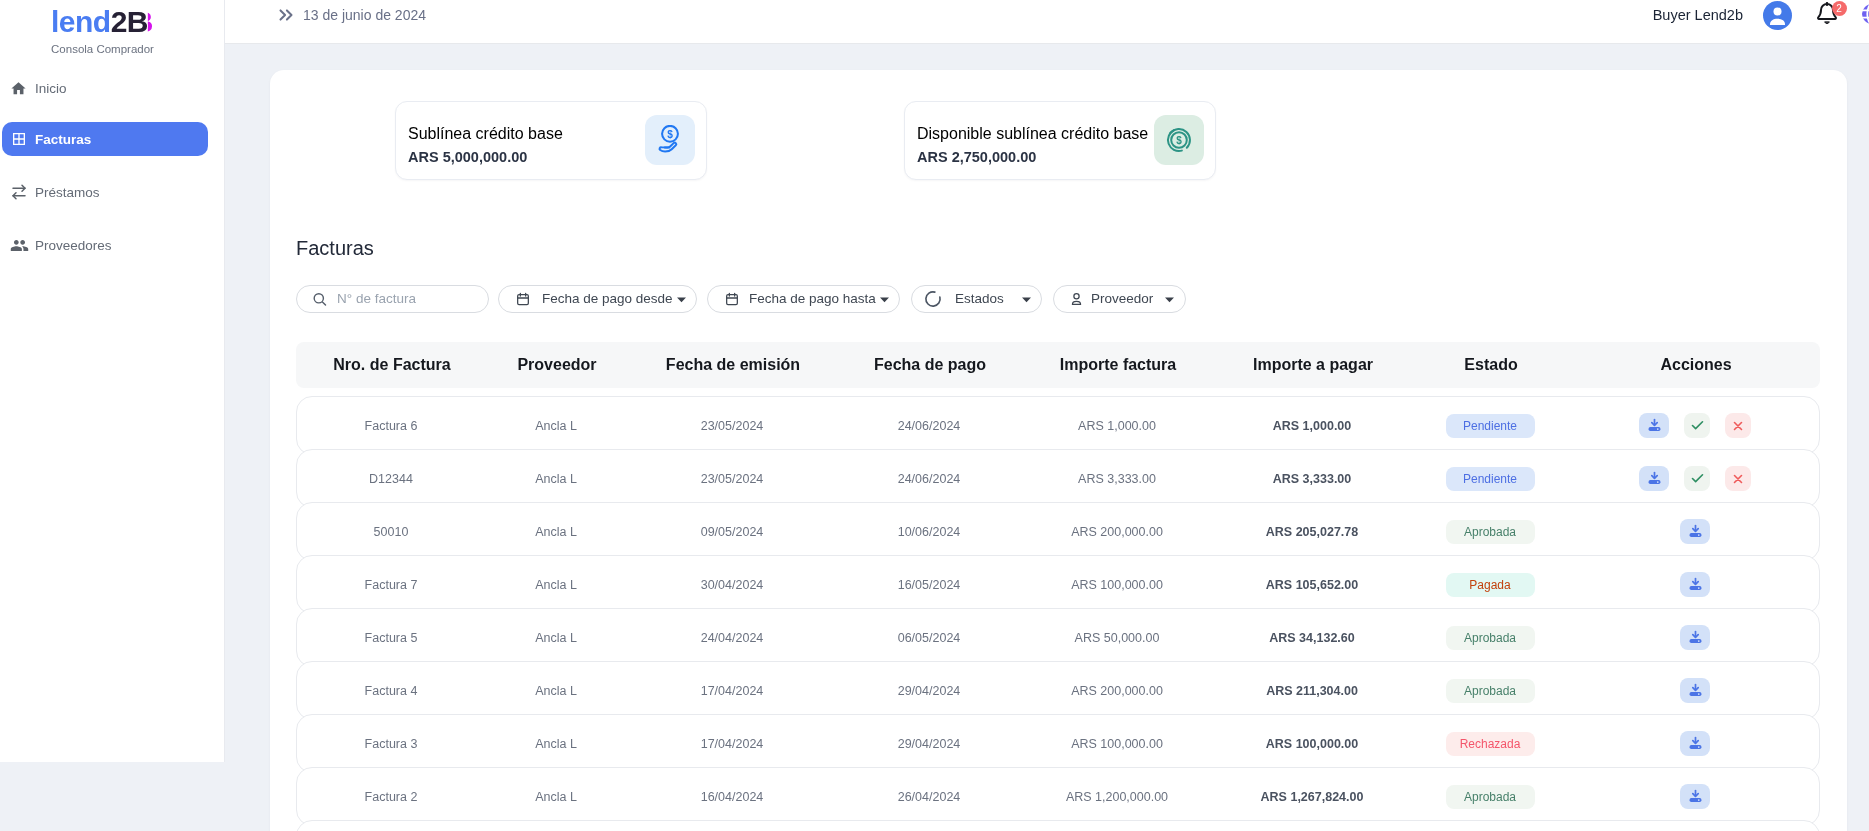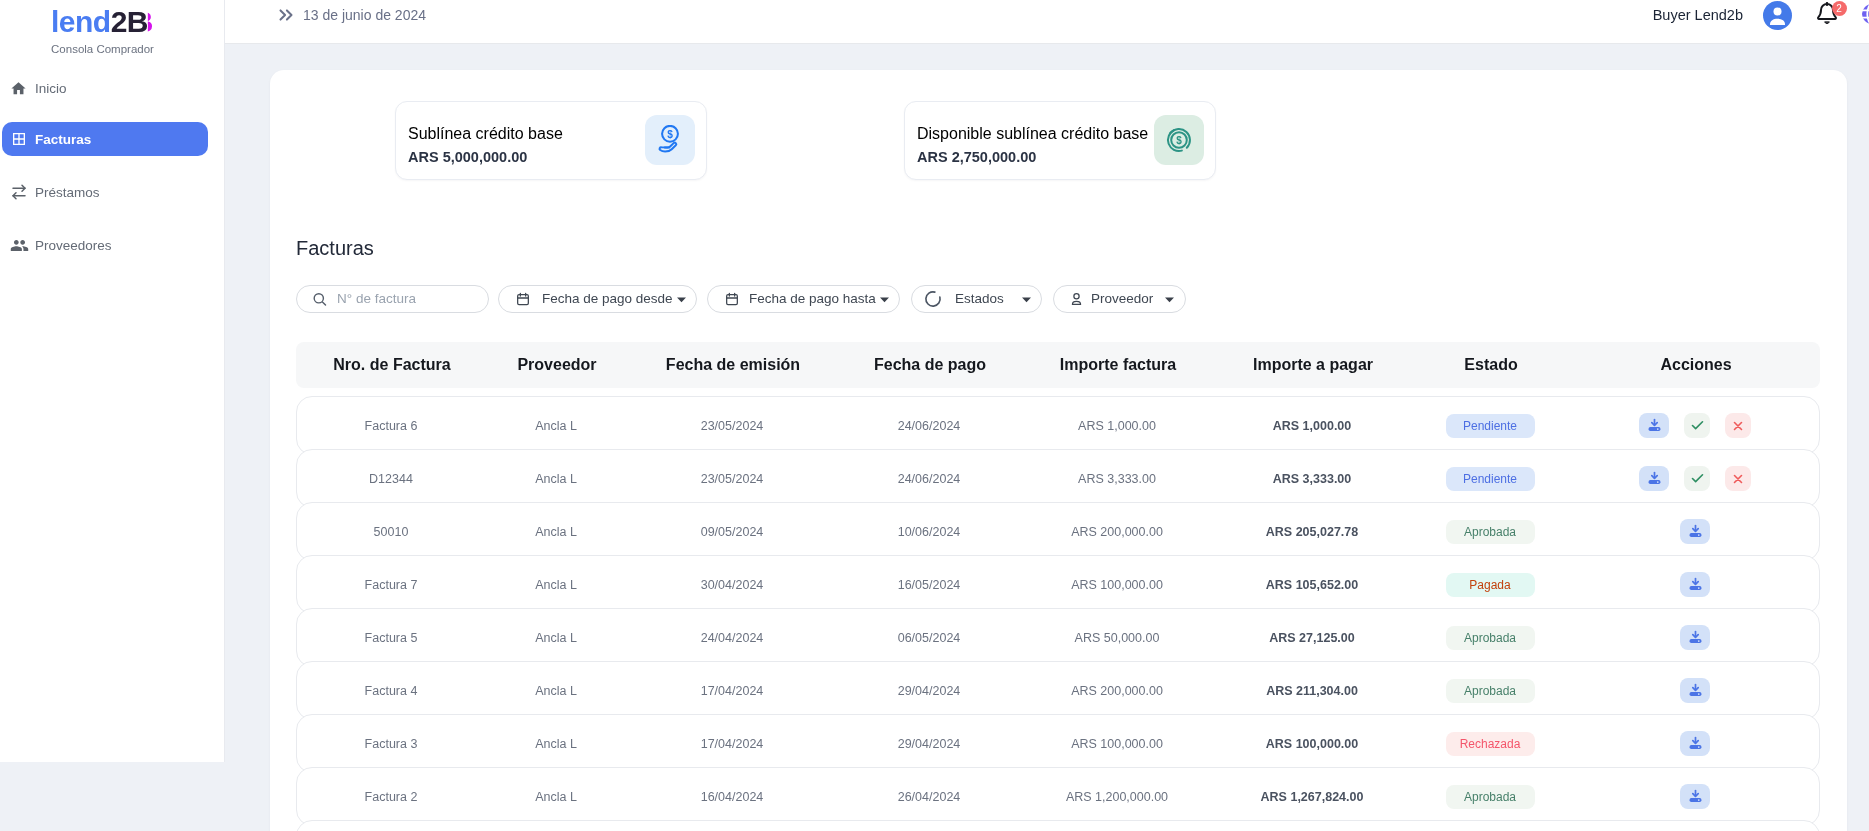--- a/index.html
+++ b/index.html
@@ -344,21 +344,21 @@
           </div>
         </div>
       </div>
     </div>
   <div class="row" style="top:538px">
       <div class="c c1">Factura 5</div>
       <div class="c c2">Ancla L</div>
       <div class="c c3">24/04/2024</div>
       <div class="c c4">06/05/2024</div>
       <div class="c c5">ARS 50,000.00</div>
-      <div class="c c6"><b>ARS 27,125.00</b></div>
+      <div class="c c6"><b>ARS 34,132.60</b></div>
       <div class="c c7"><span class="pill p-apr">Aprobada</span></div>
       <div class="c c8">
         <div class="acts">
           <div class="btn b-dl">
             <svg width="17" height="17" viewBox="0 0 24 24">
               <path d="M12 3.5v7.5" stroke="#4b74e6" stroke-width="2.4" stroke-linecap="round"></path>
               <path d="M8.2 8 12 11.8 15.8 8" fill="none" stroke="#4b74e6" stroke-width="2.4" stroke-linecap="round" stroke-linejoin="round"></path>
               <rect x="3.6" y="14.2" width="16.8" height="5.6" rx="2.4" fill="#4b74e6"></rect>
               <circle cx="16.6" cy="17" r="1.2" fill="#d3e1f8"></circle>
             </svg>

